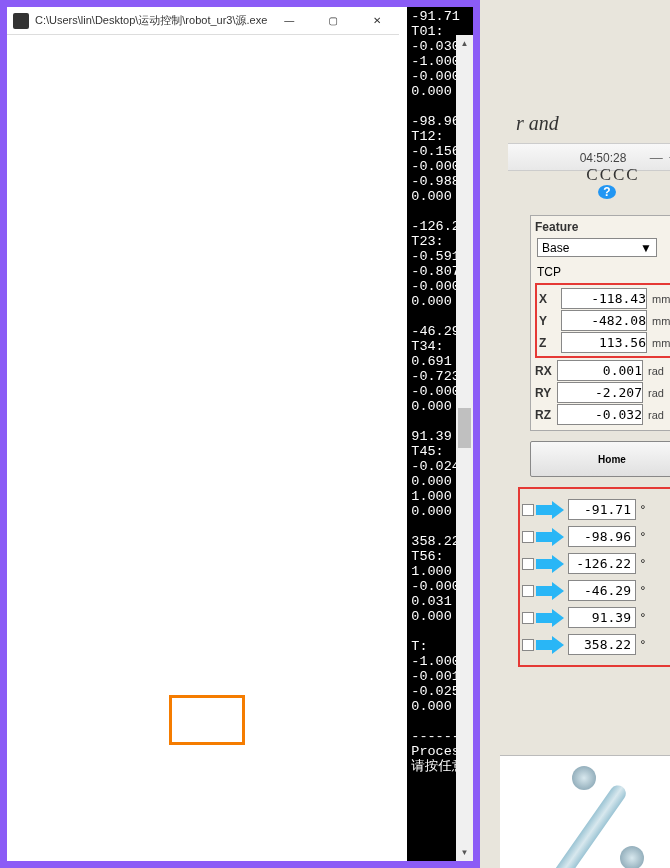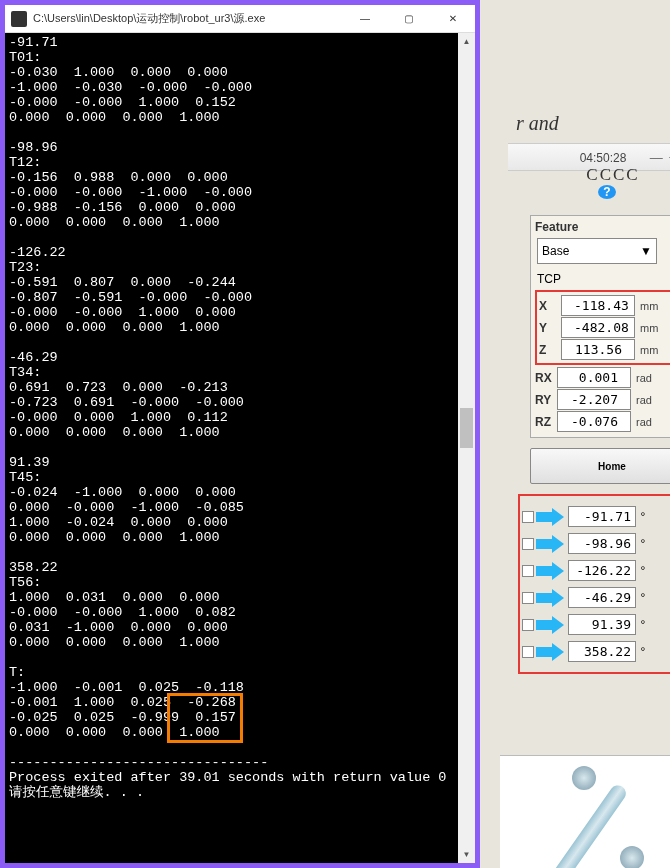--- a/index.html
+++ b/index.html
@@ -11,23 +11,23 @@
       overflow: hidden;
       position: relative;
     }
     .console-window {
       position: absolute;
       top: 0;
       left: 0;
       width: 480px;
       height: 868px;
       background: #fff;
-      border: 5px solid #8b5cf6;
-      display: flex;
-      flex-direction: column;
+      border: 7px solid #8b5cf6;
+      display: flex;
+      gap: 8px;
     }
     .title-bar {
       height: 28px;
       background: #fff;
       display: flex;
       align-items: center;
       border-bottom: 1px solid #ddd;
       font-size: 11px;
     }
     .title-icon {
@@ -173,21 +173,21 @@
       background: #f5f2ea;
     }
     .feature-label {
       font-size: 12px;
       font-weight: bold;
       color: #333;
       margin-bottom: 4px;
     }
     .dropdown {
       width: 120px;
-      height: 26px;
+      height: 19px;
       border: 1px solid #888;
       background: #fff;
       display: flex;
       align-items: center;
       justify-content: space-between;
       padding: 0 4px;
       font-size: 12px;
       margin-left:2px;
       gap:48px;
     }
@@ -201,23 +201,23 @@
       align-items: center;
       margin: 1px 0;
       font-size: 12px;
     }
     .coord-row .lbl {
       width: 22px;
       font-weight: bold;
       color: #333;
     }
     .coord-row .val {
-      width: 74px;
+      width: 86px;
       text-align: right;
-      padding: 2px 12px;
+      padding: 2px 0;
       background: #fff;
       border: 1px solid #888;
       font-family: monospace;
       font-size: 13px;
     }
     .coord-row .unit {
       width: 26px;
       font-size: 11px;
       color: #444;
       padding-left: 5px;
@@ -431,21 +431,21 @@
       <span class="val">0.001</span>
       <span class="unit">rad</span>
     </div>
     <div class="coord-row">
       <span class="lbl">RY</span>
       <span class="val">-2.207</span>
       <span class="unit">rad</span>
     </div>
     <div class="coord-row">
       <span class="lbl">RZ</span>
-      <span class="val">-0.076</span>
+      <span class="val">-0.032</span>
       <span class="unit">rad</span>
     </div>
   </div>
 
   <div class="home-btn">Home</div>
 
   <div class="joints-box">
     <div class="red-box" style="padding:4px 2px;" id="joints-container">
         <div class="joint-row">
           <span class="chk"></span>

